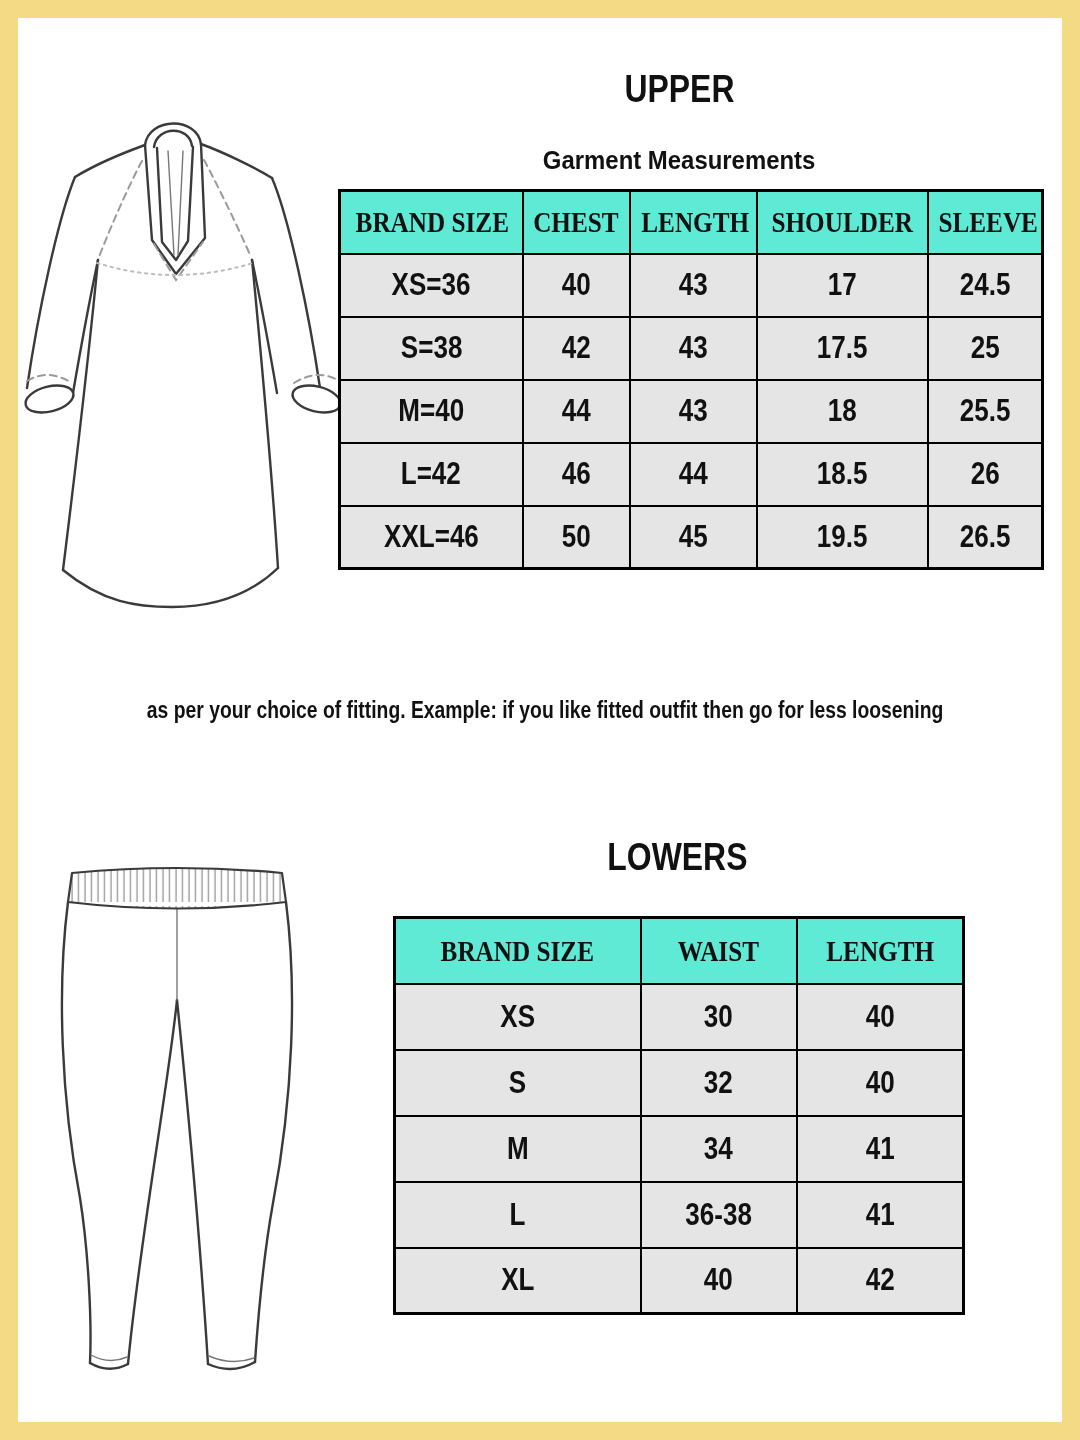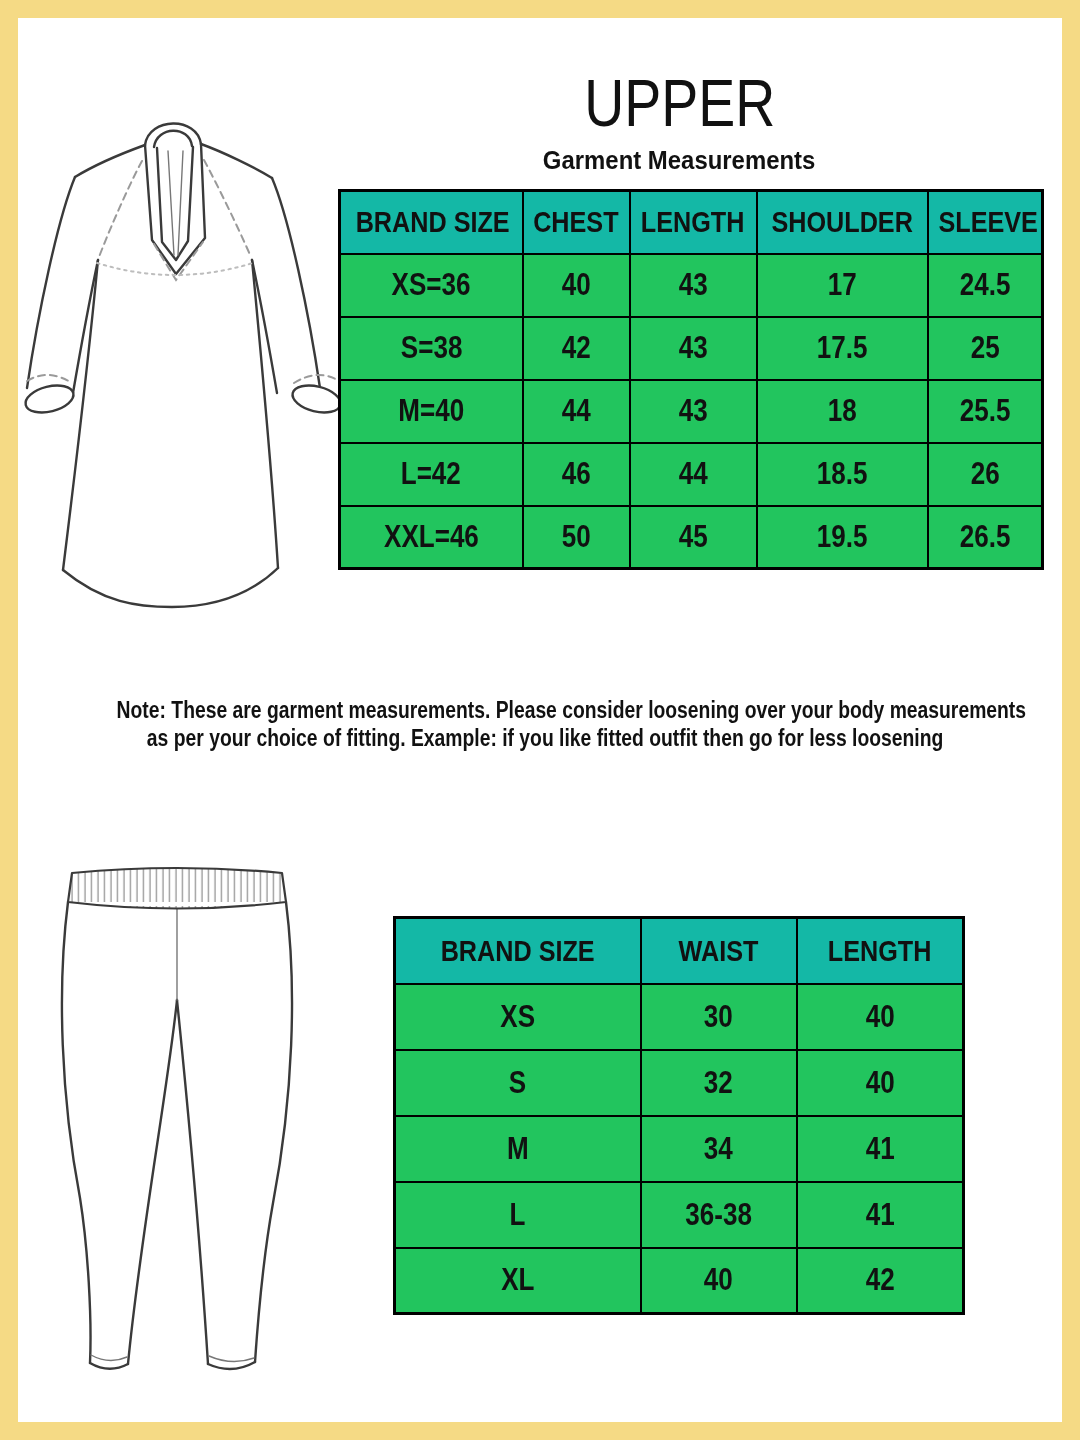--- a/index.html
+++ b/index.html
@@ -11,33 +11,33 @@
     background:#ffffff;
     font-family:"Liberation Sans", sans-serif;
     color:#111;
     overflow:hidden;
   }
   .abs{position:absolute;}
   .center{text-align:center;}
   .cond{display:inline-block;transform:scaleX(0.84);transform-origin:50% 50%;white-space:nowrap;}
   .cond90{display:inline-block;transform:scaleX(0.92);transform-origin:50% 50%;white-space:nowrap;}
 
-  .big-title{font-size:66px;font-weight:normal;line-height:1;letter-spacing:0px;}
+  .big-title{font-size:38px;font-weight:bold;line-height:1;letter-spacing:0px;}
   .subtitle{font-size:26px;font-weight:bold;line-height:1.2;}
 
   table.size{border-collapse:collapse;table-layout:fixed;}
   table.size th,table.size td{
     border:2px solid #000;
     text-align:center;vertical-align:middle;
     padding:0;font-weight:bold;color:#111;
     overflow:hidden;
   }
   table.size{border:3px solid #000;}
-  table.size th{background:#14b8a6;font-size:30px;}
-  table.size td{background:#22c55e;font-size:31px;}
+  table.size th{background:#5eead4;font-size:30px;font-family:Liberation Serif, serif;}
+  table.size td{background:#e5e5e5;font-size:31px;}
 
   #upper-table tr{height:63px;}
   #lowers-table tr{height:66px;}
 
   .note{font-size:23px;font-weight:bold;line-height:28px;}
 
   svg .ln{fill:none;stroke:#3a3a3a;stroke-width:2.4;stroke-linecap:round;stroke-linejoin:round;}
   svg .thin{fill:none;stroke:#777;stroke-width:1.4;stroke-linecap:round;}
   svg .dash{fill:none;stroke:#9a9a9a;stroke-width:2;stroke-dasharray:7 5;stroke-linecap:round;}
   svg .dot{fill:none;stroke:#bdbdbd;stroke-width:2;stroke-dasharray:2.5 4.5;stroke-linecap:round;}
@@ -152,24 +152,26 @@
       <td><span class="cond">XXL=46</span></td>
       <td><span class="cond">50</span></td>
       <td><span class="cond">45</span></td>
       <td><span class="cond">19.5</span></td>
       <td><span class="cond">26.5</span></td>
     </tr>
   </tbody>
     </table>
 
   <div class="abs center note" style="left:12px;top:678px;width:1030px;">
-    <div><span class="cond">Note: These are garment measurements. Please consider loosening over your body measurements</span></div>
     <div><span class="cond">as per your choice of fitting. Example: if you like fitted outfit then go for less loosening</span></div>
   </div>
 
+  <div class="abs center big-title" style="left:375px;top:820px;width:569px;">
+    <span class="cond">LOWERS</span>
+  </div>
 
   <svg class="abs" style="left:12px;top:840px;" width="340" height="540" viewBox="0 0 340 540" aria-hidden="true">
     <defs>
       <pattern id="rib" width="6.5" height="46" patternUnits="userSpaceOnUse">
         <rect width="6.5" height="46" fill="#ffffff"></rect>
         <line x1="3" y1="2" x2="3" y2="44" stroke="#8d8d8d" stroke-width="1.2"></line>
       </pattern>
     </defs>
     <g>
 

